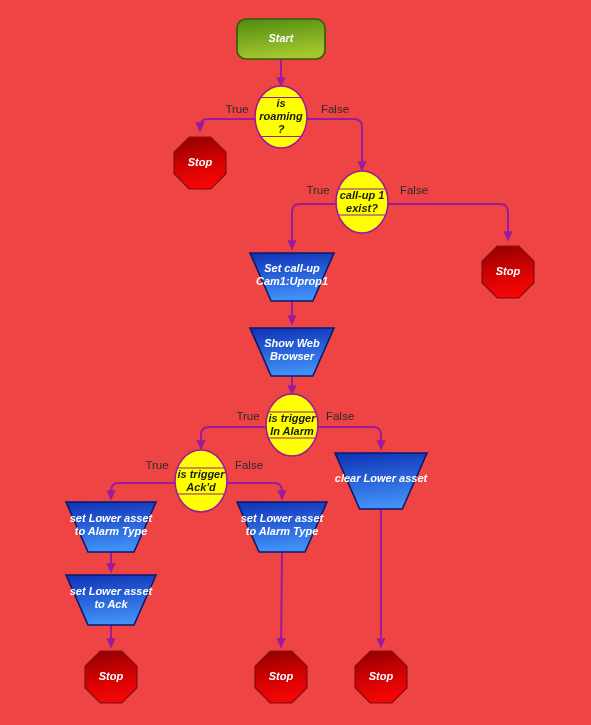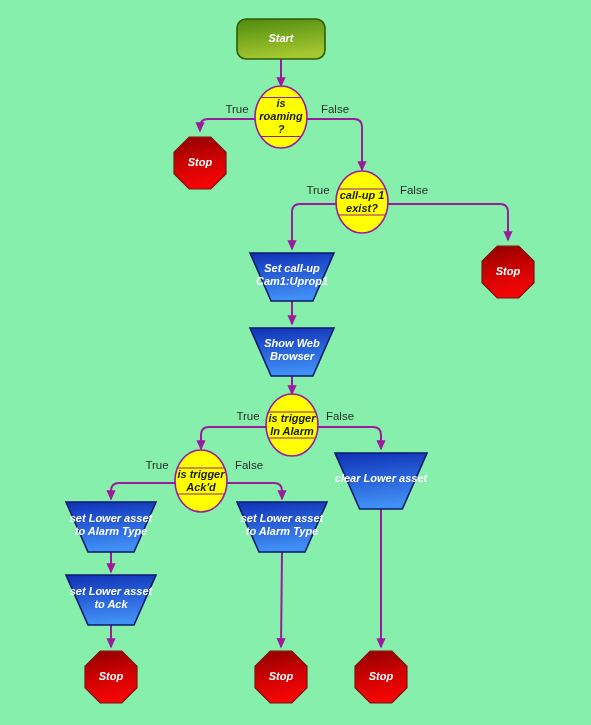--- a/index.html
+++ b/index.html
@@ -6,21 +6,21 @@
   html, body {
     margin: 0;
     padding: 0;
     background: #8c8c8c;
     font-family: "Liberation Sans", sans-serif;
   }
   #canvas-wrap {
     position: relative;
     width: 591px;
     height: 725px;
-    background: #86efac;
+    background: #ef4444;
     overflow: hidden;
   }
   svg#flow {
     display: block;
     width: 591px;
     height: 725px;
   }
   .node-label {
     font-family: "Liberation Sans", sans-serif;
     font-style: italic;

